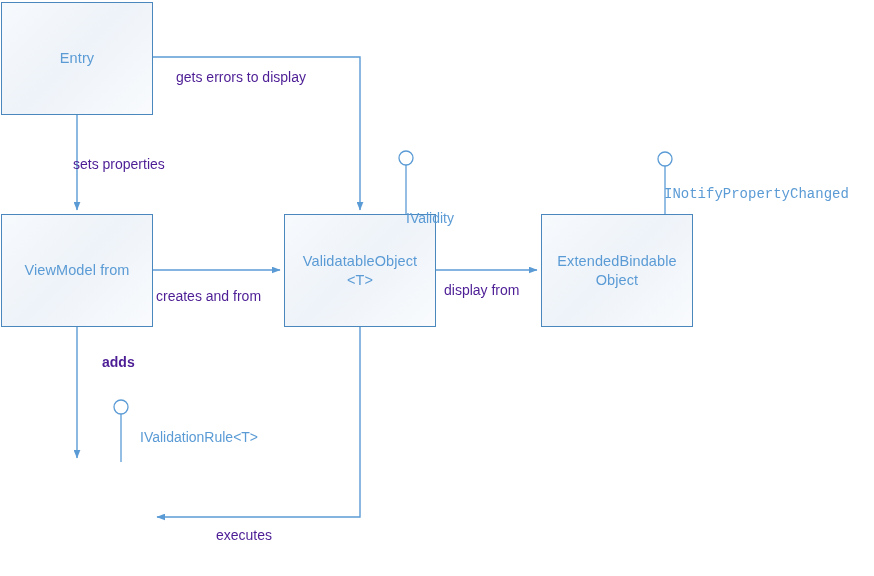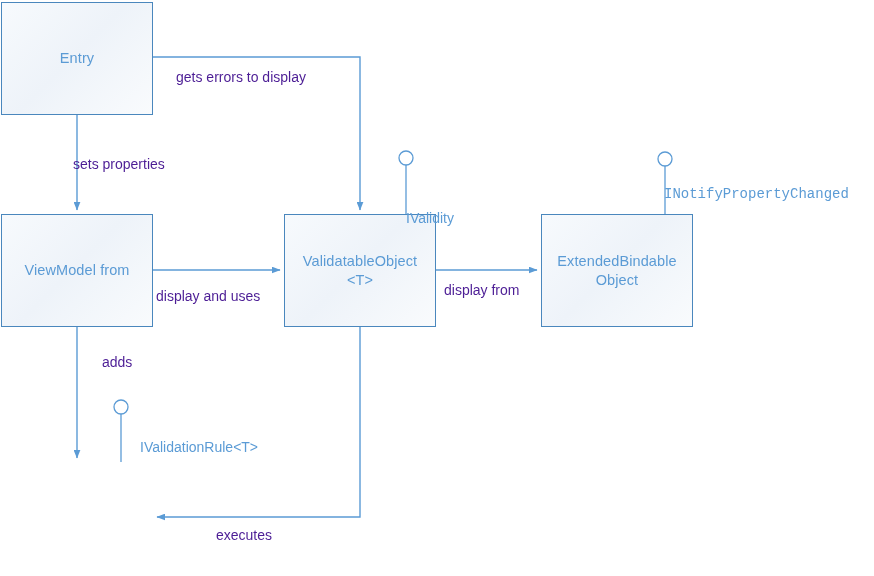--- a/index.html
+++ b/index.html
@@ -113,27 +113,27 @@
   <div class="node-box" style="left:284px; top:214px; width:152px; height:113px;">
     <span class="node-label">ValidatableObject
 &lt;T&gt;</span>
   </div>
 
 
   <div class="edge-label" style="left:176px; top:69px;">gets errors to display</div>
 
   <div class="edge-label" style="left:73px; top:156px;">sets properties</div>
 
-  <div class="edge-label" style="left:156px; top:288px;">display and uses</div>
+  <div class="edge-label" style="left:156px; top:288px;">creates and from</div>
 
   <div class="edge-label" style="left:444px; top:282px;">display from</div>
 
-  <div class="edge-label" style="left:102px; top:354px;">adds</div>
+  <div class="edge-label" style="left:102px; top:354px;font-weight:bold;">adds</div>
 
   <div class="edge-label" style="left:216px; top:527px;">executes</div>
 
   <div class="iface-label" style="left:406px; top:182px;margin-top:28px;">IValidity</div>
 
   <div class="iface-label" style="left:664px; top:186px;font-family:Liberation Mono, monospace;">INotifyPropertyChanged</div>
 
-  <div class="iface-label" style="left:140px; top:439px;">IValidationRule&lt;T&gt;</div>
+  <div class="iface-label" style="left:140px; top:429px;">IValidationRule&lt;T&gt;</div>
 
 </div>
 
 </body></html>

